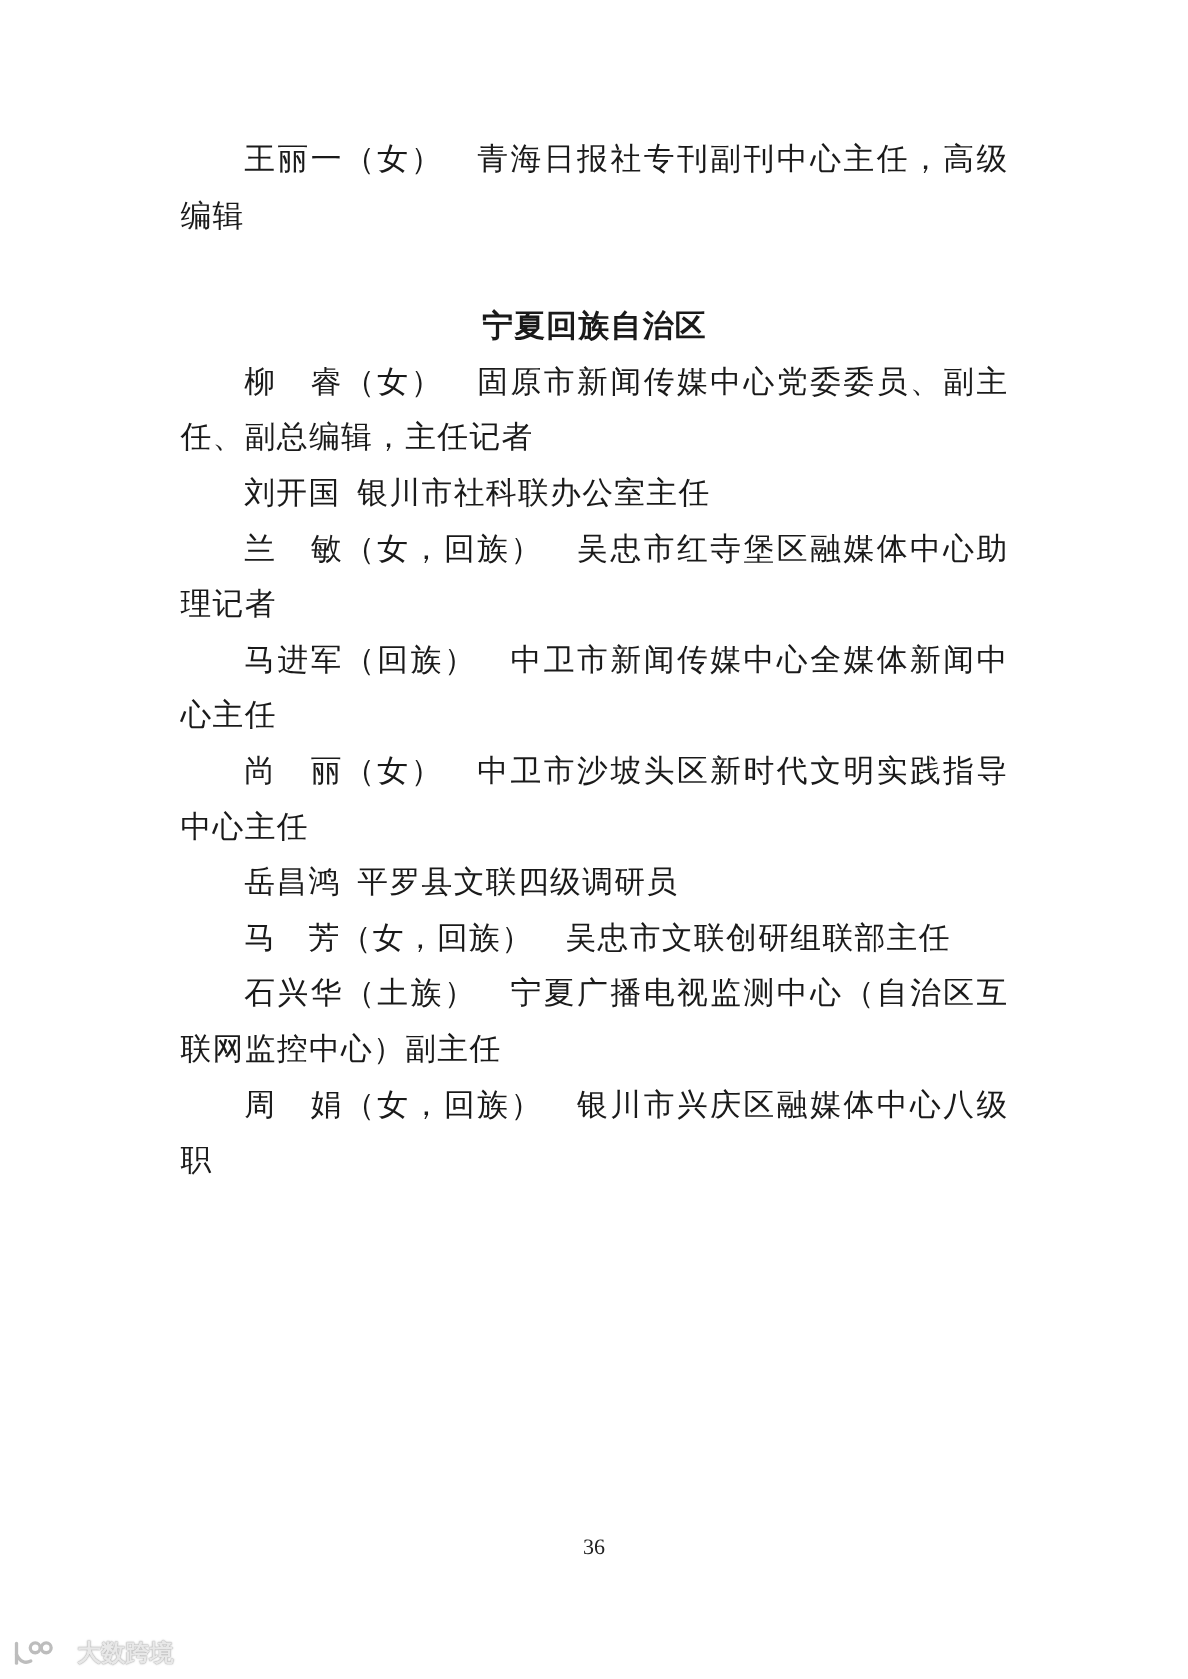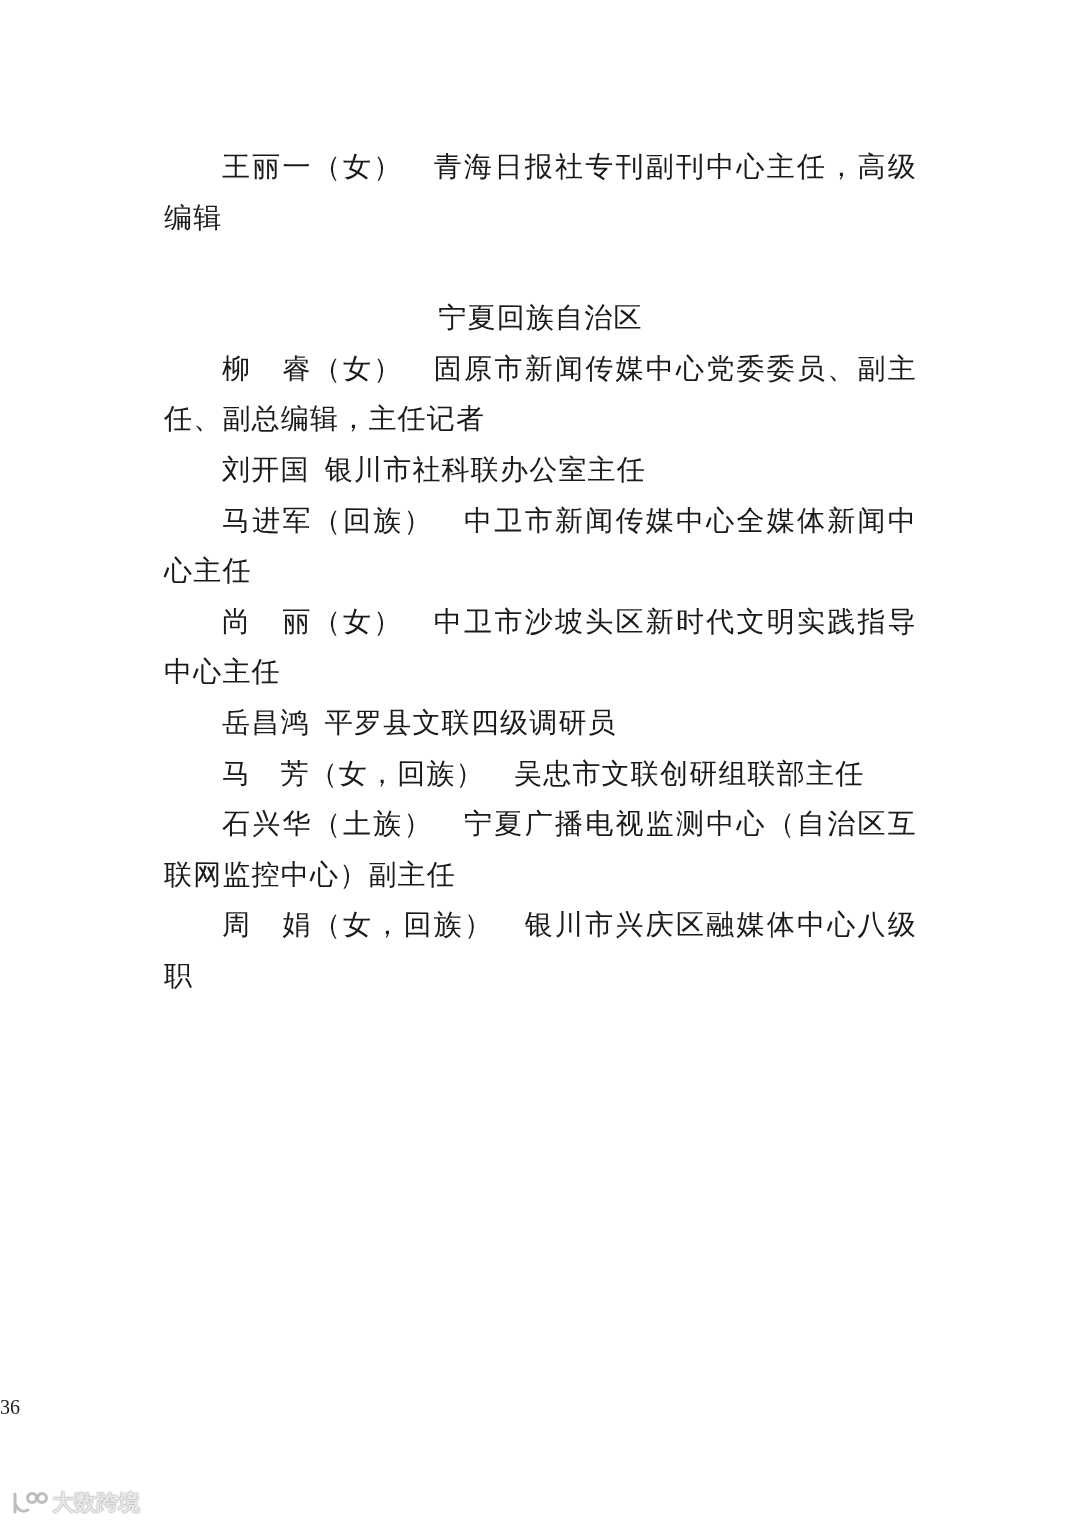--- a/index.html
+++ b/index.html
@@ -3,53 +3,54 @@
   <meta charset="utf-8">
   <style>
     html, body { margin: 0; padding: 0; background: #ffffff; }
     body { width: 1080px; height: 1526px; position: relative; overflow: hidden; }
     .page {
       position: absolute; left: 0; top: 0; width: 1080px; height: 1526px;
       font-family: "DejaVu Sans", "Liberation Sans", sans-serif;
       color: #1a1a1a;
     }
     .body-text {
-      position: absolute; left: 164px; width: 753px; top: 142px;
+      position: absolute; left: 164px; width: 753px; top: 120px;
       font-size: 28px; line-height: 50.6px; letter-spacing: 1.2px;
     }
     .para { margin: 0; text-indent: 58px; text-align: justify; word-break: break-all; }
     .para .name { white-space: pre; }
     .para .desc { }
     .section-title {
-      margin: 50px 0 0 0; text-align: center; font-weight: normal;
+      margin: 50px 0 0 0; text-align: center; font-weight: bold;
       font-size: 28px; line-height: 50.6px; text-indent: 0;
     }
     .page-number {
-      position: absolute; top: 1396px; left: 0; width: 1080px; text-align: left;
+      position: absolute; top: 1396px; left: 0; width: 1080px; text-align: center;
       font-family: "Liberation Serif", "DejaVu Serif", serif; font-size: 20px; color: #222;
     }
     .watermark {
       position: absolute; left: 10px; top: 1488px; display: flex; align-items: center;
-      gap: 2px; color: #e8e8e8; font-family: "DejaVu Sans", sans-serif; font-size: 22px;
+      gap: 20px; color: #e8e8e8; font-family: "DejaVu Sans", sans-serif; font-size: 22px;
       font-weight: bold;
       text-shadow: 0 0 1px #9a9a9a, 0 0 2px #bdbdbd;
     }
     .watermark .logo { width: 40px; height: 26px; }
   </style>
 </head>
 <body>
 
 <div class="page">
   <div class="body-text">
     <p class="para"><span class="name">王丽一（女）</span> <span class="desc">青海日报社专刊副刊中心主任，高级编辑</span></p>
 
     <h2 class="section-title">宁夏回族自治区</h2>
 
     <p class="para"><span class="name">柳　睿（女）</span> <span class="desc">固原市新闻传媒中心党委委员、副主任、副总编辑，主任记者</span></p>
     <p class="para"><span class="name">刘开国</span> <span class="desc">银川市社科联办公室主任</span></p>
+    <p class="para"><span class="name">兰　敏（女，回族）</span> <span class="desc">吴忠市红寺堡区融媒体中心助理记者</span></p>
     <p class="para"><span class="name">马进军（回族）</span> <span class="desc">中卫市新闻传媒中心全媒体新闻中心主任</span></p>
     <p class="para"><span class="name">尚　丽（女）</span> <span class="desc">中卫市沙坡头区新时代文明实践指导中心主任</span></p>
     <p class="para"><span class="name">岳昌鸿</span> <span class="desc">平罗县文联四级调研员</span></p>
     <p class="para"><span class="name">马　芳（女，回族）</span> <span class="desc">吴忠市文联创研组联部主任</span></p>
     <p class="para"><span class="name">石兴华（土族）</span> <span class="desc">宁夏广播电视监测中心（自治区互联网监控中心）副主任</span></p>
     <p class="para"><span class="name">周　娟（女，回族）</span> <span class="desc">银川市兴庆区融媒体中心八级职</span></p>
   </div>
 
   <div class="page-number">36</div>
 

